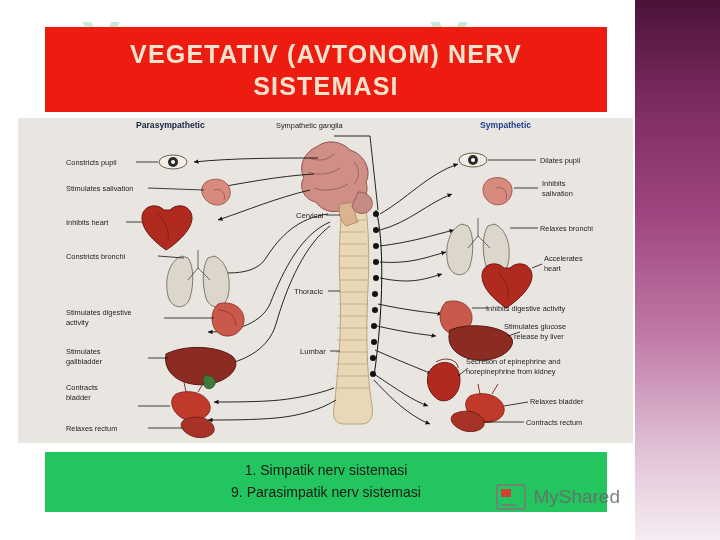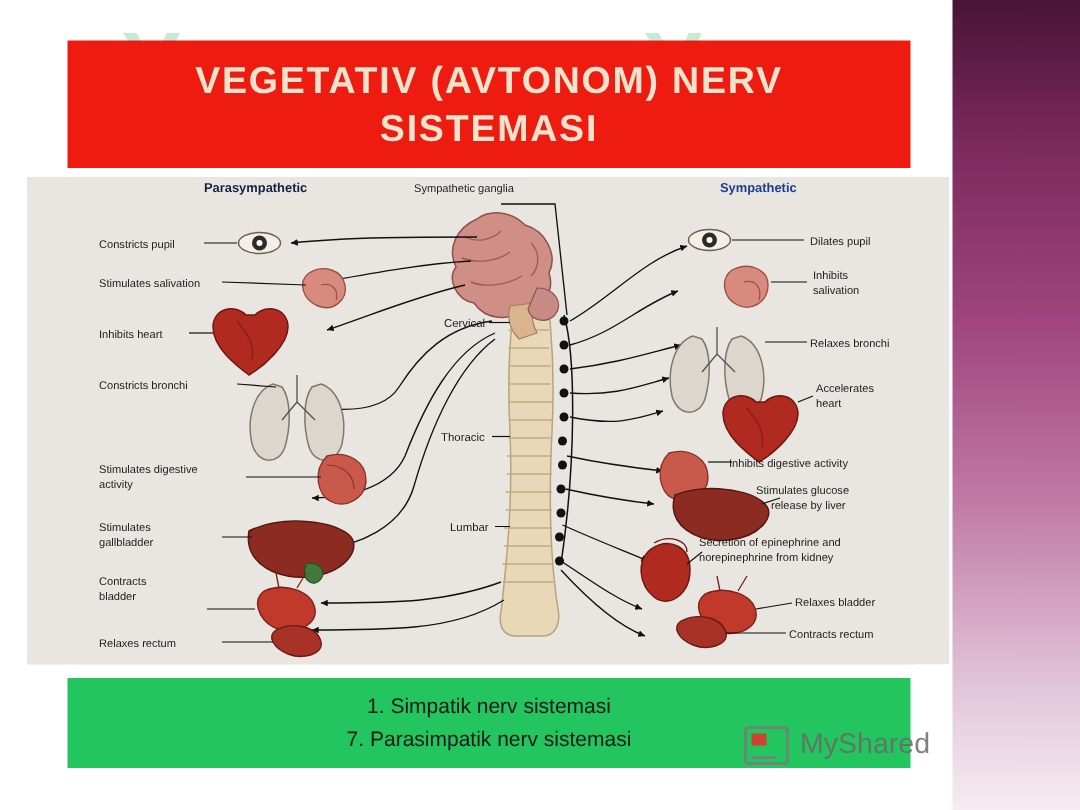--- a/index.html
+++ b/index.html
@@ -382,21 +382,21 @@
       <text class="lbl" x="468" y="193">Inhibits digestive activity</text>
       <text class="lbl" x="486" y="211"><tspan x="486" dy="0">Stimulates glucose</tspan><tspan x="496" dy="10">release by liver</tspan></text>
       <text class="lbl" x="448" y="246"><tspan x="448" dy="0">Secretion of epinephrine and</tspan><tspan x="448" dy="10">norepinephrine from kidney</tspan></text>
       <text class="lbl" x="512" y="286">Relaxes bladder</text>
       <text class="lbl" x="508" y="307">Contracts rectum</text>
     </svg>
   </div>
 
   <div class="bottom-bar">
     <div class="bottom-line">1. Simpatik  nerv sistemasi</div>
-    <div class="bottom-line">7. Parasimpatik  nerv sistemasi</div>
+    <div class="bottom-line">9. Parasimpatik  nerv sistemasi</div>
   </div>
 
   <div class="myshared">
     <div class="ms-icon"></div>
     <div class="myshared-label">MyShared</div>
   </div>
 
 </div>
 
 </body></html>

